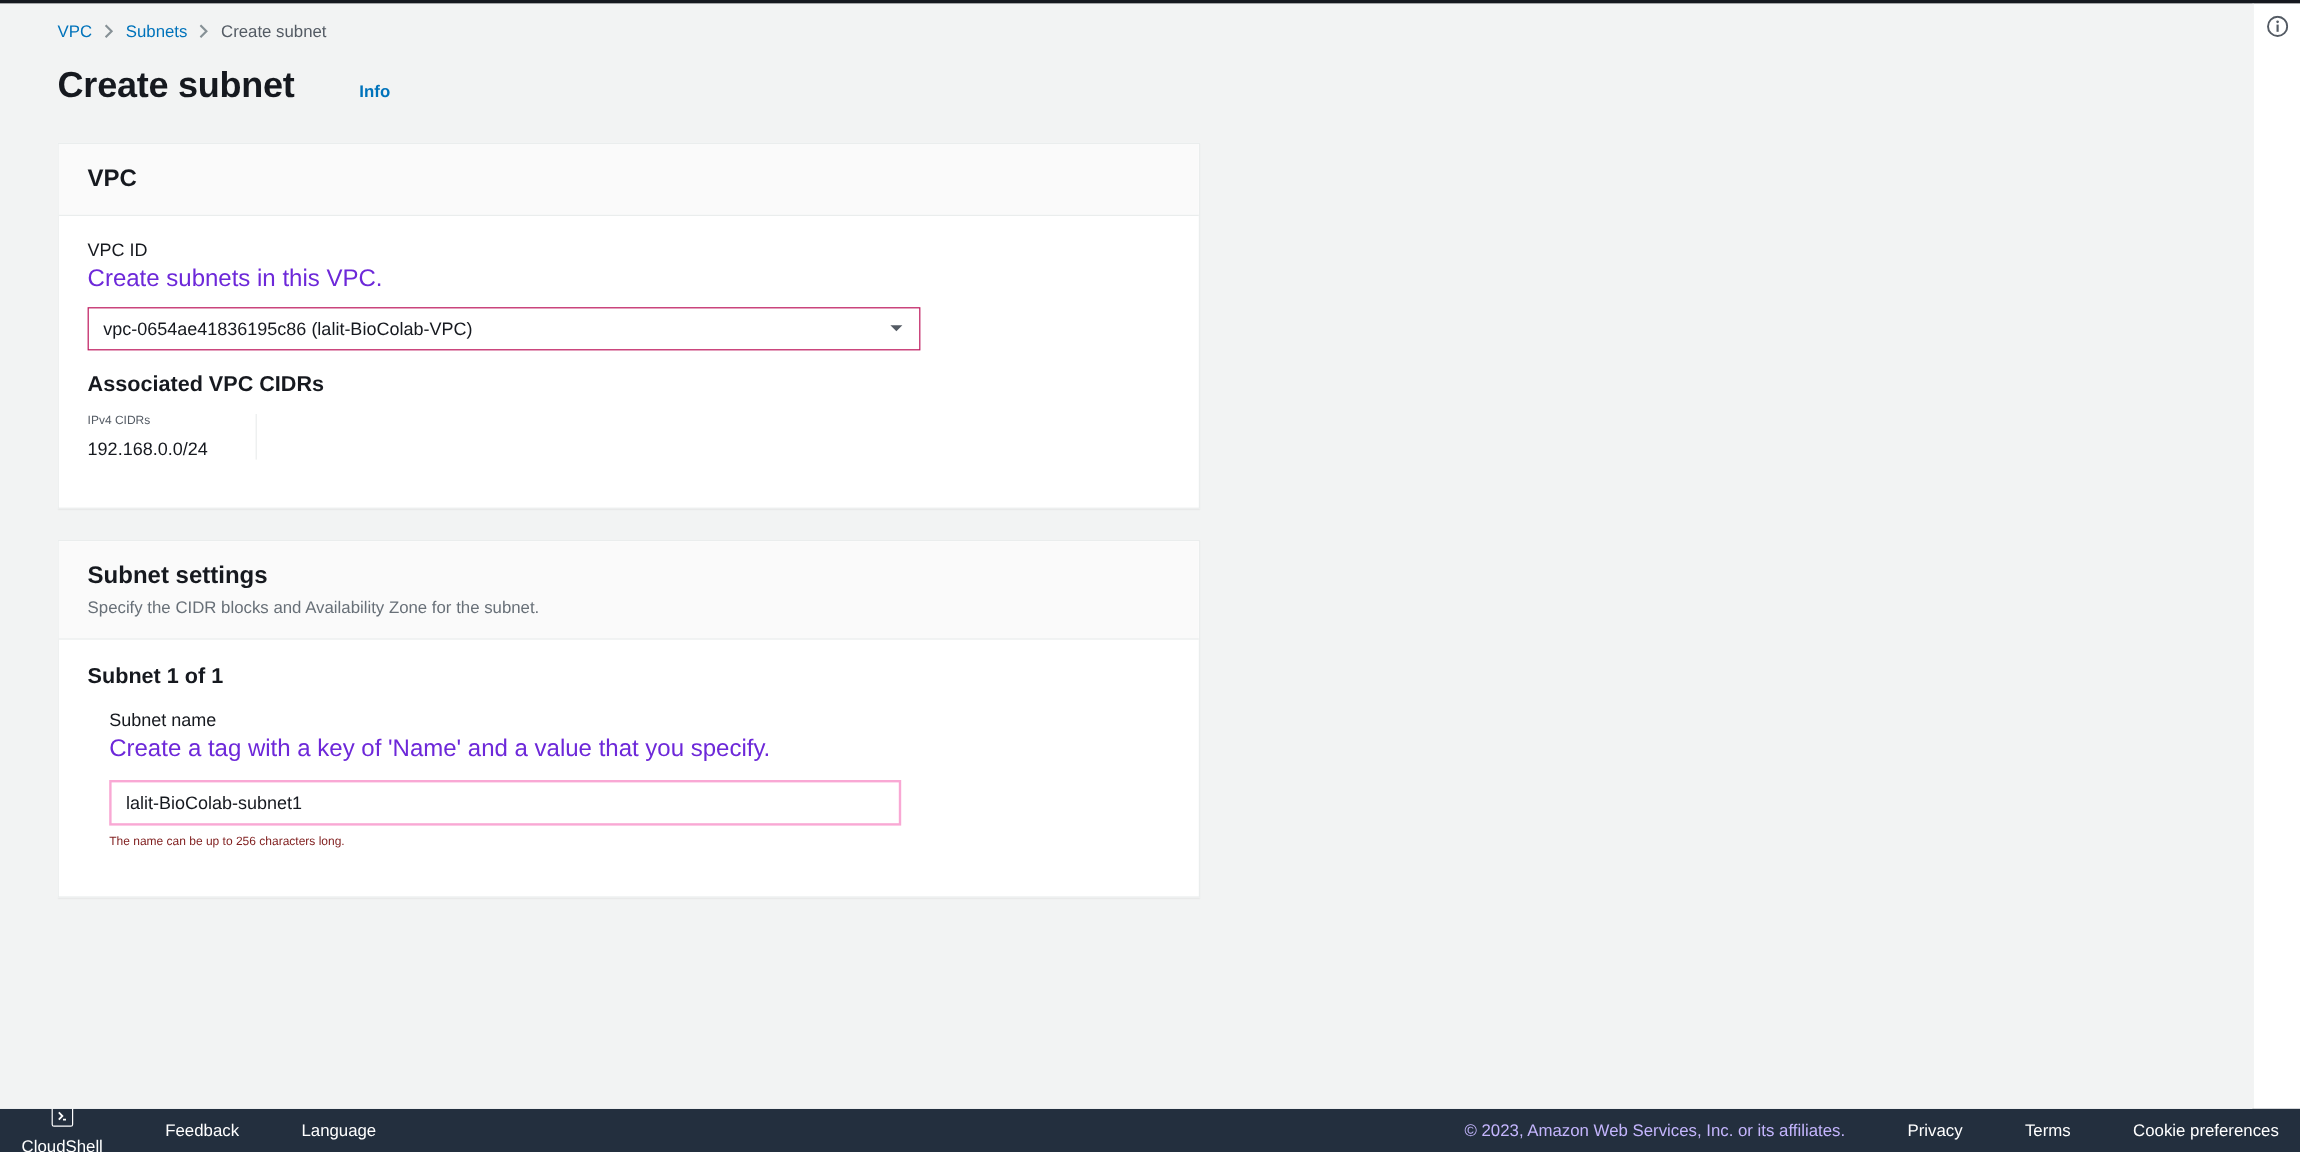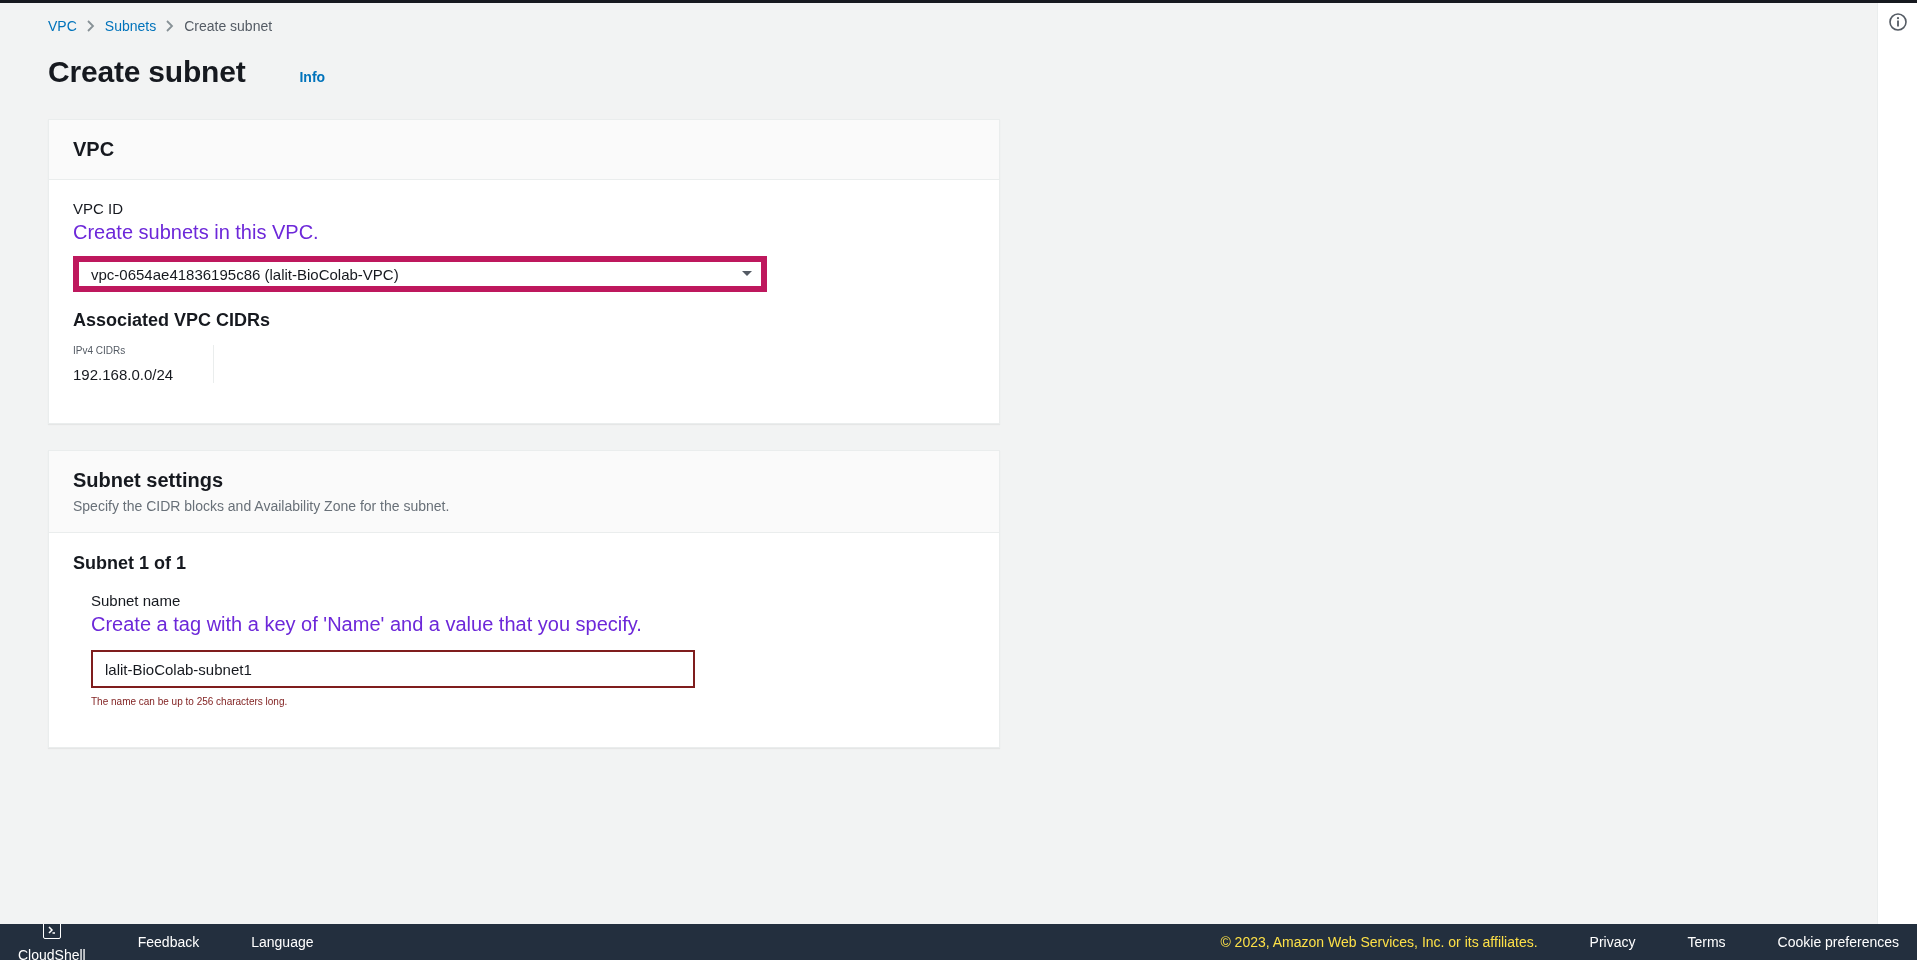--- a/index.html
+++ b/index.html
@@ -31,42 +31,42 @@
   .panel-header { padding: 18px 24px; background: #fafafa; border-bottom: 1px solid #eaeded; }
   .panel-title { font-size: 20px; font-weight: 700; color: #16191f; }
   .panel-subtitle { color: #687078; font-size: 14px; margin-top: 6px; }
   .panel-body { padding: 20px 24px 40px 24px; }
 
   .field-label { font-size: 15px; color: #16191f; font-weight: 400; }
   .field-desc { color: #6d28d9; font-size: 20px; margin-top: 4px; }
   .field-hint { color: #7f1d1d; font-size: 10px; margin-top: 8px; }
 
   .select-wrap { margin-top: 12px; width: 694px; max-width: 100%; position: relative; }
-  .select { width: 100%; height: 36px; border: 6px solid #be185d; background: #ffffff; padding: 0 40px 0 12px; font-size: 15px; color: #16191f; display: flex; align-items: center; cursor: pointer; }
+  .select { width: 100%; height: 36px; border: 1px solid #be185d; background: #ffffff; padding: 0 40px 0 12px; font-size: 15px; color: #16191f; display: flex; align-items: center; cursor: pointer; }
   .select-caret { position: absolute; right: 14px; top: 50%; transform: translateY(-50%); }
   .select-caret svg { display: block; }
 
   .assoc-title { font-size: 18px; font-weight: 700; margin-top: 18px; }
   .assoc-row { display: flex; margin-top: 14px; }
   .assoc-col { padding-right: 40px; }
   .assoc-divider { width: 1px; background: #eaeded; margin-left: 0; }
   .assoc-label { color: #545b64; font-size: 10px; }
   .assoc-value { margin-top: 10px; font-size: 15px; color: #16191f; }
 
   .subnet-title { font-size: 18px; font-weight: 700; padding: 0 0 18px 0; }
   .indented { padding-left: 18px; }
-  .name-input { width: 604px; max-width: 100%; height: 38px; border: 2px solid #7f1d1d; padding: 0 12px; font-size: 15px; color: #16191f; margin-top: 14px; outline: none; }
+  .name-input { width: 660px; max-width: 100%; height: 38px; border: 2px solid #f9a8d4; padding: 0 12px; font-size: 15px; color: #16191f; margin-top: 14px; outline: none; }
 
   .footer { flex: 0 0 auto; height: 36px; background: #232f3e; color: #ffffff; display: flex; align-items: center; justify-content: space-between; font-size: 14px; padding: 0 18px; }
   .footer-left, .footer-right { display: flex; align-items: center; gap: 28px; }
   .footer a, .footer span.link { color: #ffffff; text-decoration: none; cursor: pointer; padding-left: 24px; }
   .cloudshell { display: flex; align-items: center; gap: 8px; cursor: pointer; flex-direction: column; }
   .cloudshell-icon { width: 18px; height: 18px; border: 1.5px solid #fff; border-radius: 2px; display: flex; align-items: center; justify-content: center; }
   .cloudshell-icon svg { display: block; }
-  .copy { color: #fde047; }
+  .copy { color: #c4b5fd; }
 </style>
 </head>
 <body>
 
 <div class="topbar"></div>
 
 <div class="workspace">
   <div class="scroll-area">
     <div class="content">
 

